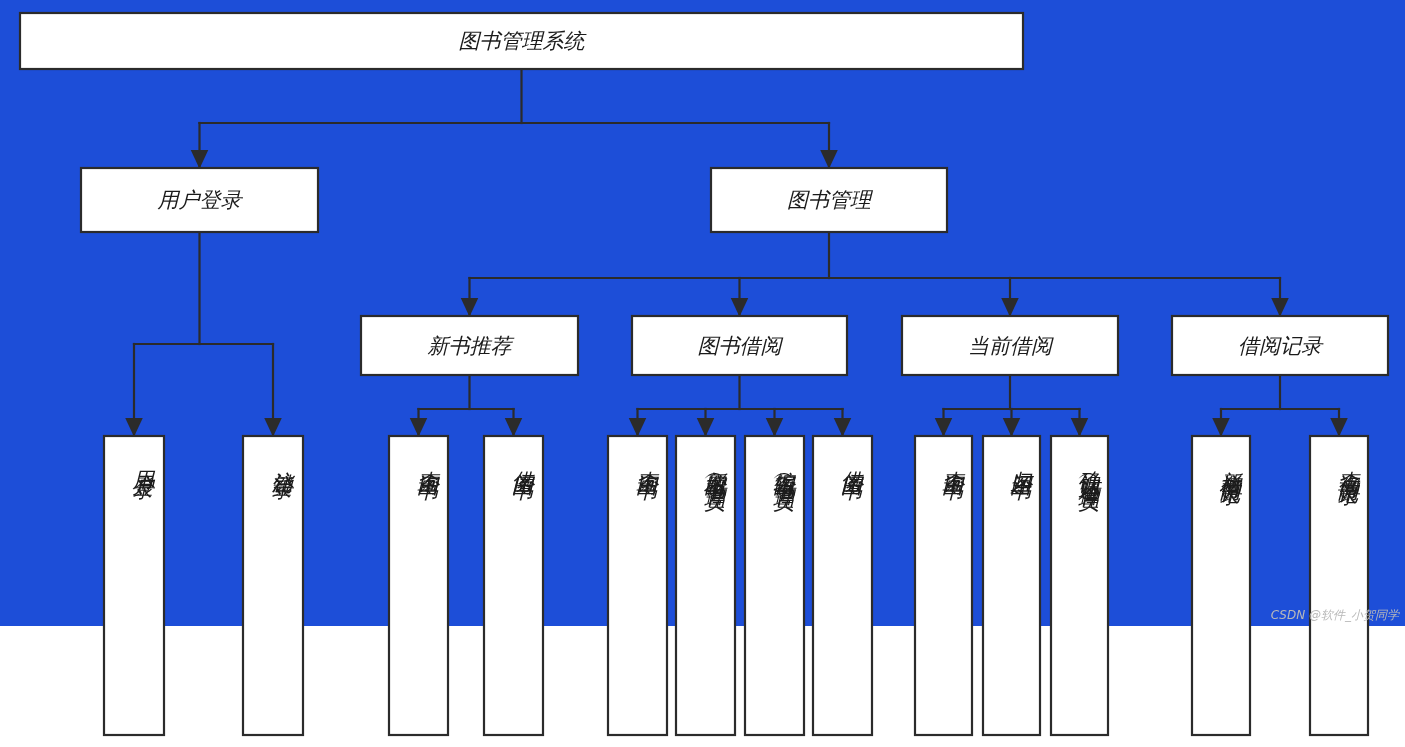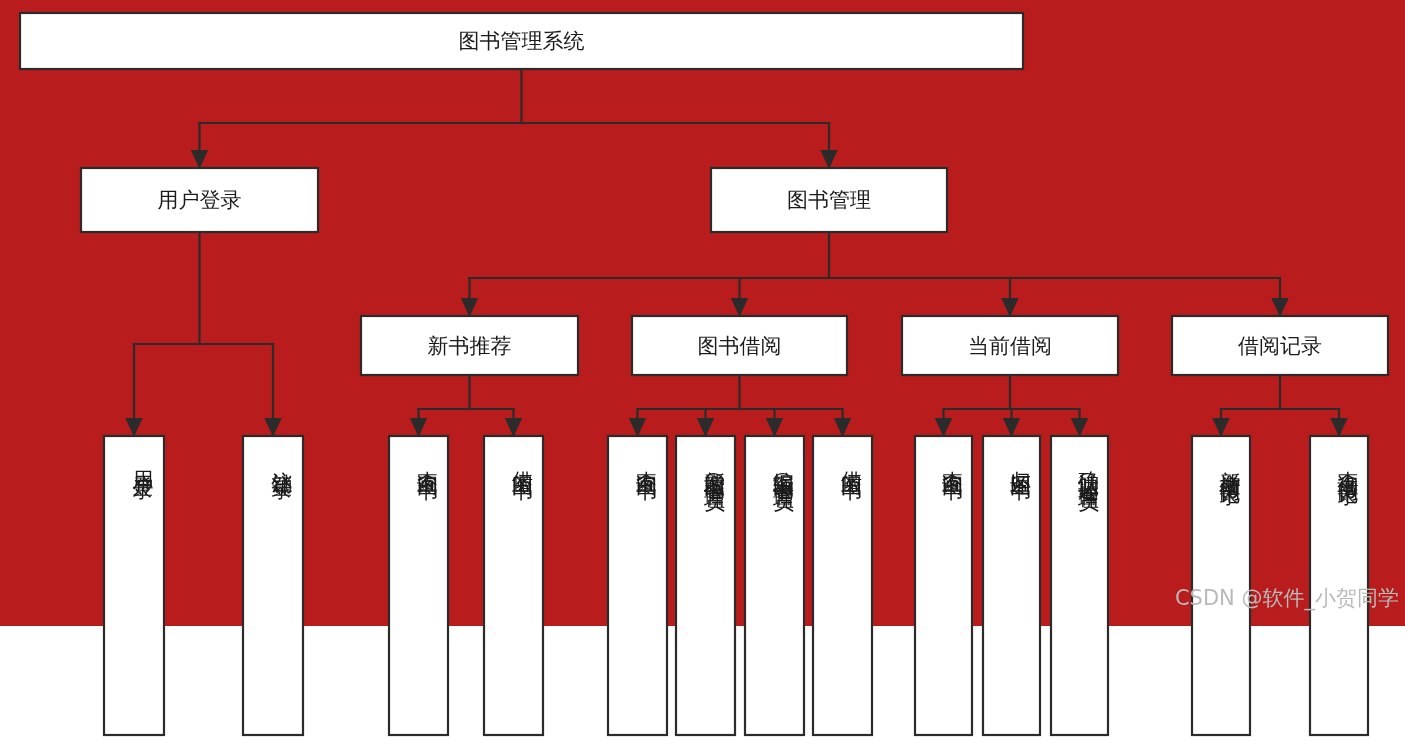--- a/index.html
+++ b/index.html
@@ -11,21 +11,22 @@
   body {
     width: 1405px;
     height: 747px;
     overflow: hidden;
     font-family: "DejaVu Sans", "Liberation Sans", sans-serif;
   }
   #diagram-root {
     position: relative;
     width: 1405px;
     height: 626px;
-    background: #b91c1c;
+    background: #1d4ed8;
+    font-style: italic;
   }
   svg.diagram-canvas {
     position: absolute;
     left: 0;
     top: 0;
     width: 1405px;
     height: 747px;
     display: block;
   }
   .node-box {
@@ -53,23 +54,23 @@
     stroke-width: 2.2;
     fill: none;
     stroke-linecap: square;
   }
   .arrow-head {
     fill: #2b2b2b;
   }
   .watermark {
     position: absolute;
     right: 6px;
-    bottom: 14px;
-    font-family: "DejaVu Sans", "Liberation Sans", sans-serif;
-    font-size: 21px;
+    bottom: 2px;
+    font-family: "DejaVu Sans", "Liberation Sans", sans-serif;
+    font-size: 12px;
     color: #b9b9b9;
     white-space: nowrap;
     user-select: none;
   }
 </style>
 </head>
 <body>
 
 <div id="diagram-root">
 

